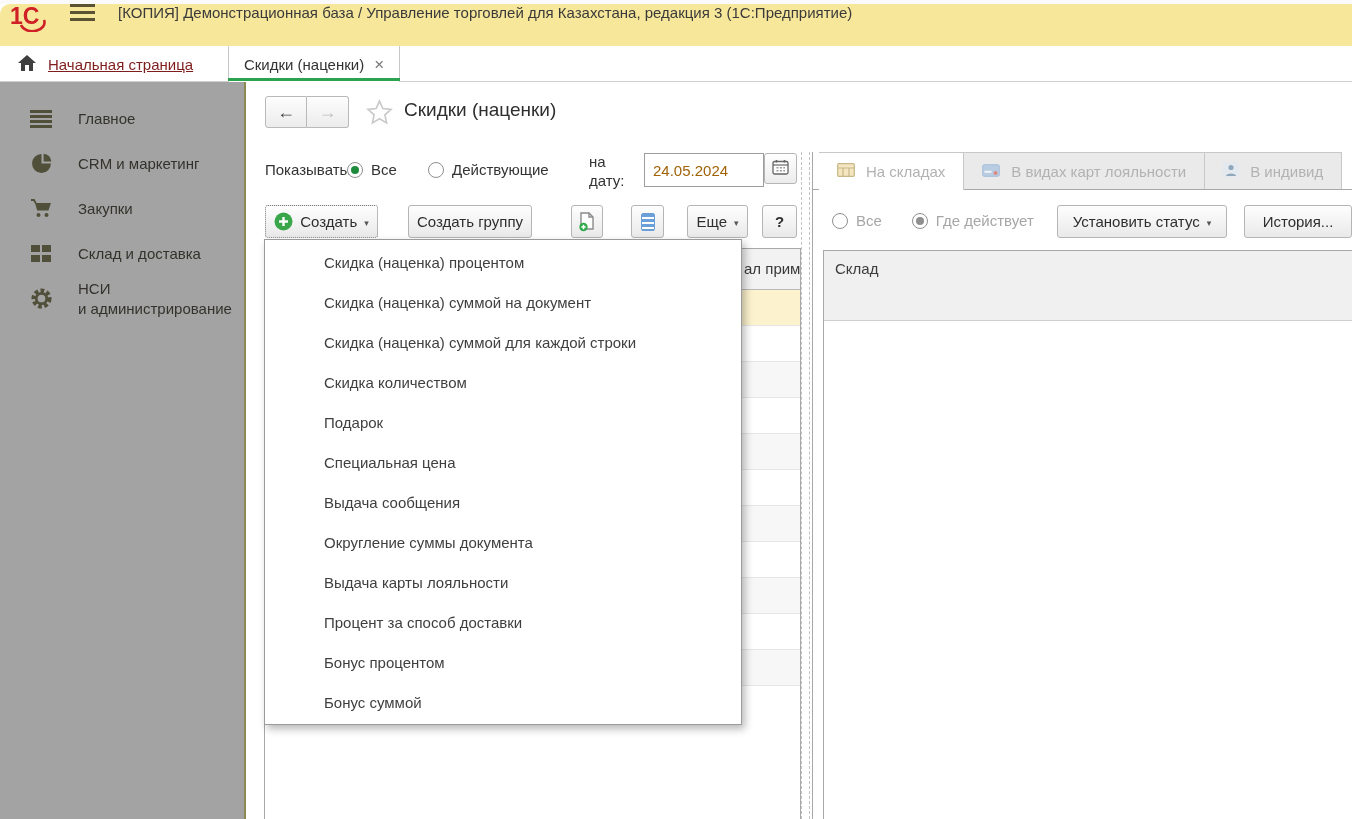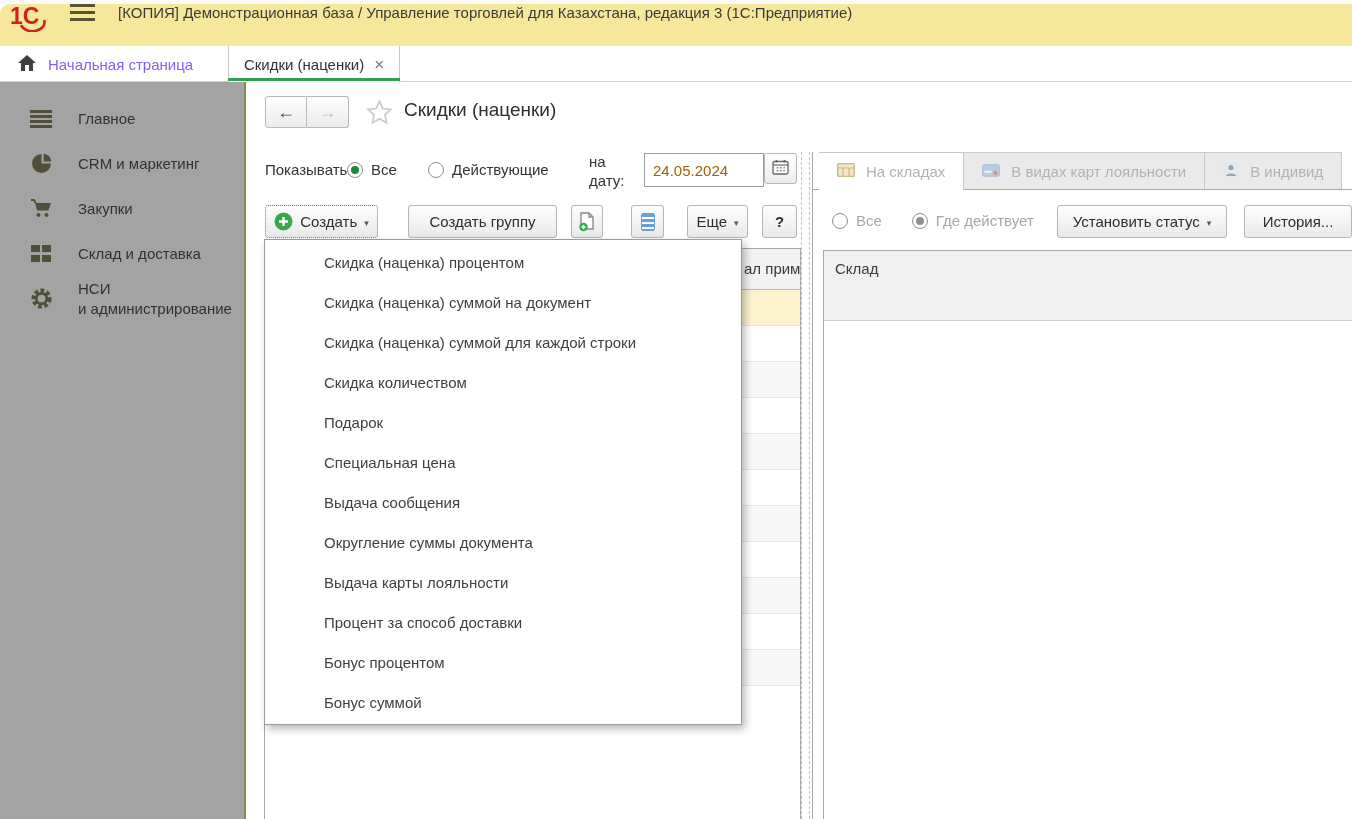--- a/index.html
+++ b/index.html
@@ -15,21 +15,21 @@
   .hamburger-wrap { margin-left:18px; width:26px; height:17px; position:relative; cursor:pointer; flex:none; }
   .hamburger-wrap i { position:absolute; left:0; top:0; width:25px; height:3px; background:#5a5232;
                       box-shadow:0 7px 0 #5a5232, 0 14px 0 #5a5232; }
   .app-title { margin-left:22px; color:#3a3a3a; font-size:15px; white-space:nowrap; }
 
   
   .tabbar { position:absolute; left:0; top:46px; width:100%; height:36px; background:#fff;
             border-bottom:1px solid #cfcfcf; }
   .home-tab { position:absolute; left:10px; top:0; height:36px; display:flex; align-items:center; gap:12px;
               padding:0 8px; cursor:pointer; }
-  .home-tab span { color:#8b5cf6; }
+  .home-tab span { color:#7f1d1d;text-decoration:underline; }
   .doc-tab { position:absolute; left:228px; top:0; width:172px; height:36px; background:#fff;
              border-left:1px solid #c9c9c9; border-right:1px solid #c9c9c9;
              display:flex; align-items:center; justify-content:center; gap:10px; cursor:pointer; }
   .doc-tab .close { color:#777; font-size:17px; line-height:1; cursor:pointer; }
   .tab-underline { position:absolute; left:228px; bottom:0; width:172px; height:3px; background:#2ba24d; }
 
   
   .sidebar { position:absolute; left:0; top:82px; width:246px; bottom:0; background:#a3a3a3;
              border-right:2px solid #8a8a52; padding-top:14px; }
   .side-item { display:flex; align-items:center; min-height:45px; padding-left:28px; gap:24px; cursor:pointer; }
@@ -65,21 +65,21 @@
                 font-family:"Liberation Sans",sans-serif; font-size:15px; color:#a16207; padding:16px 8px; background:#fff; }
   .cal-btn { position:absolute; left:764px; top:153px; width:33px; height:31px; background:linear-gradient(#fff,#ececec);
              border:1px solid #b5b5b5; border-radius:3px; display:flex; align-items:center; justify-content:center; cursor:pointer; }
 
   
   .btn { position:absolute; height:33px; display:flex; align-items:center; justify-content:center;
          background:linear-gradient(#fefefe,#e9e9e9); border:1px solid #b5b5b5; border-radius:3px;
          font-size:15px; color:#2e2e2e; cursor:pointer; gap:7px; }
   .btn .dn { font-size:9px; color:#555; margin-top:2px; }
   .btn-create { left:265px; top:205px; width:113px; border:1px dotted #7c7c7c; }
-  .btn-create-group { left:408px; top:205px; width:149px; }
+  .btn-create-group { left:408px; top:205px; width:124px; }
   .btn-copy { left:571px; top:205px; width:32px; }
   .btn-list { left:631px; top:205px; width:33px; }
   .btn-more { left:687px; top:205px; width:61px; }
   .btn-help { left:762px; top:205px; width:35px; color:#2e2e2e; font-weight:bold; }
   .list-icon { width:14px; height:18px; border:1px solid #6b9fd8; border-radius:2px;
                background:repeating-linear-gradient(#6b9fd8 0 3px, #fff 3px 5px); }
 
   
   .list-panel { position:absolute; left:264px; top:248px; width:537px; bottom:0; background:#fff;
                 border:1px solid #a8a8a8; border-bottom:none; }

